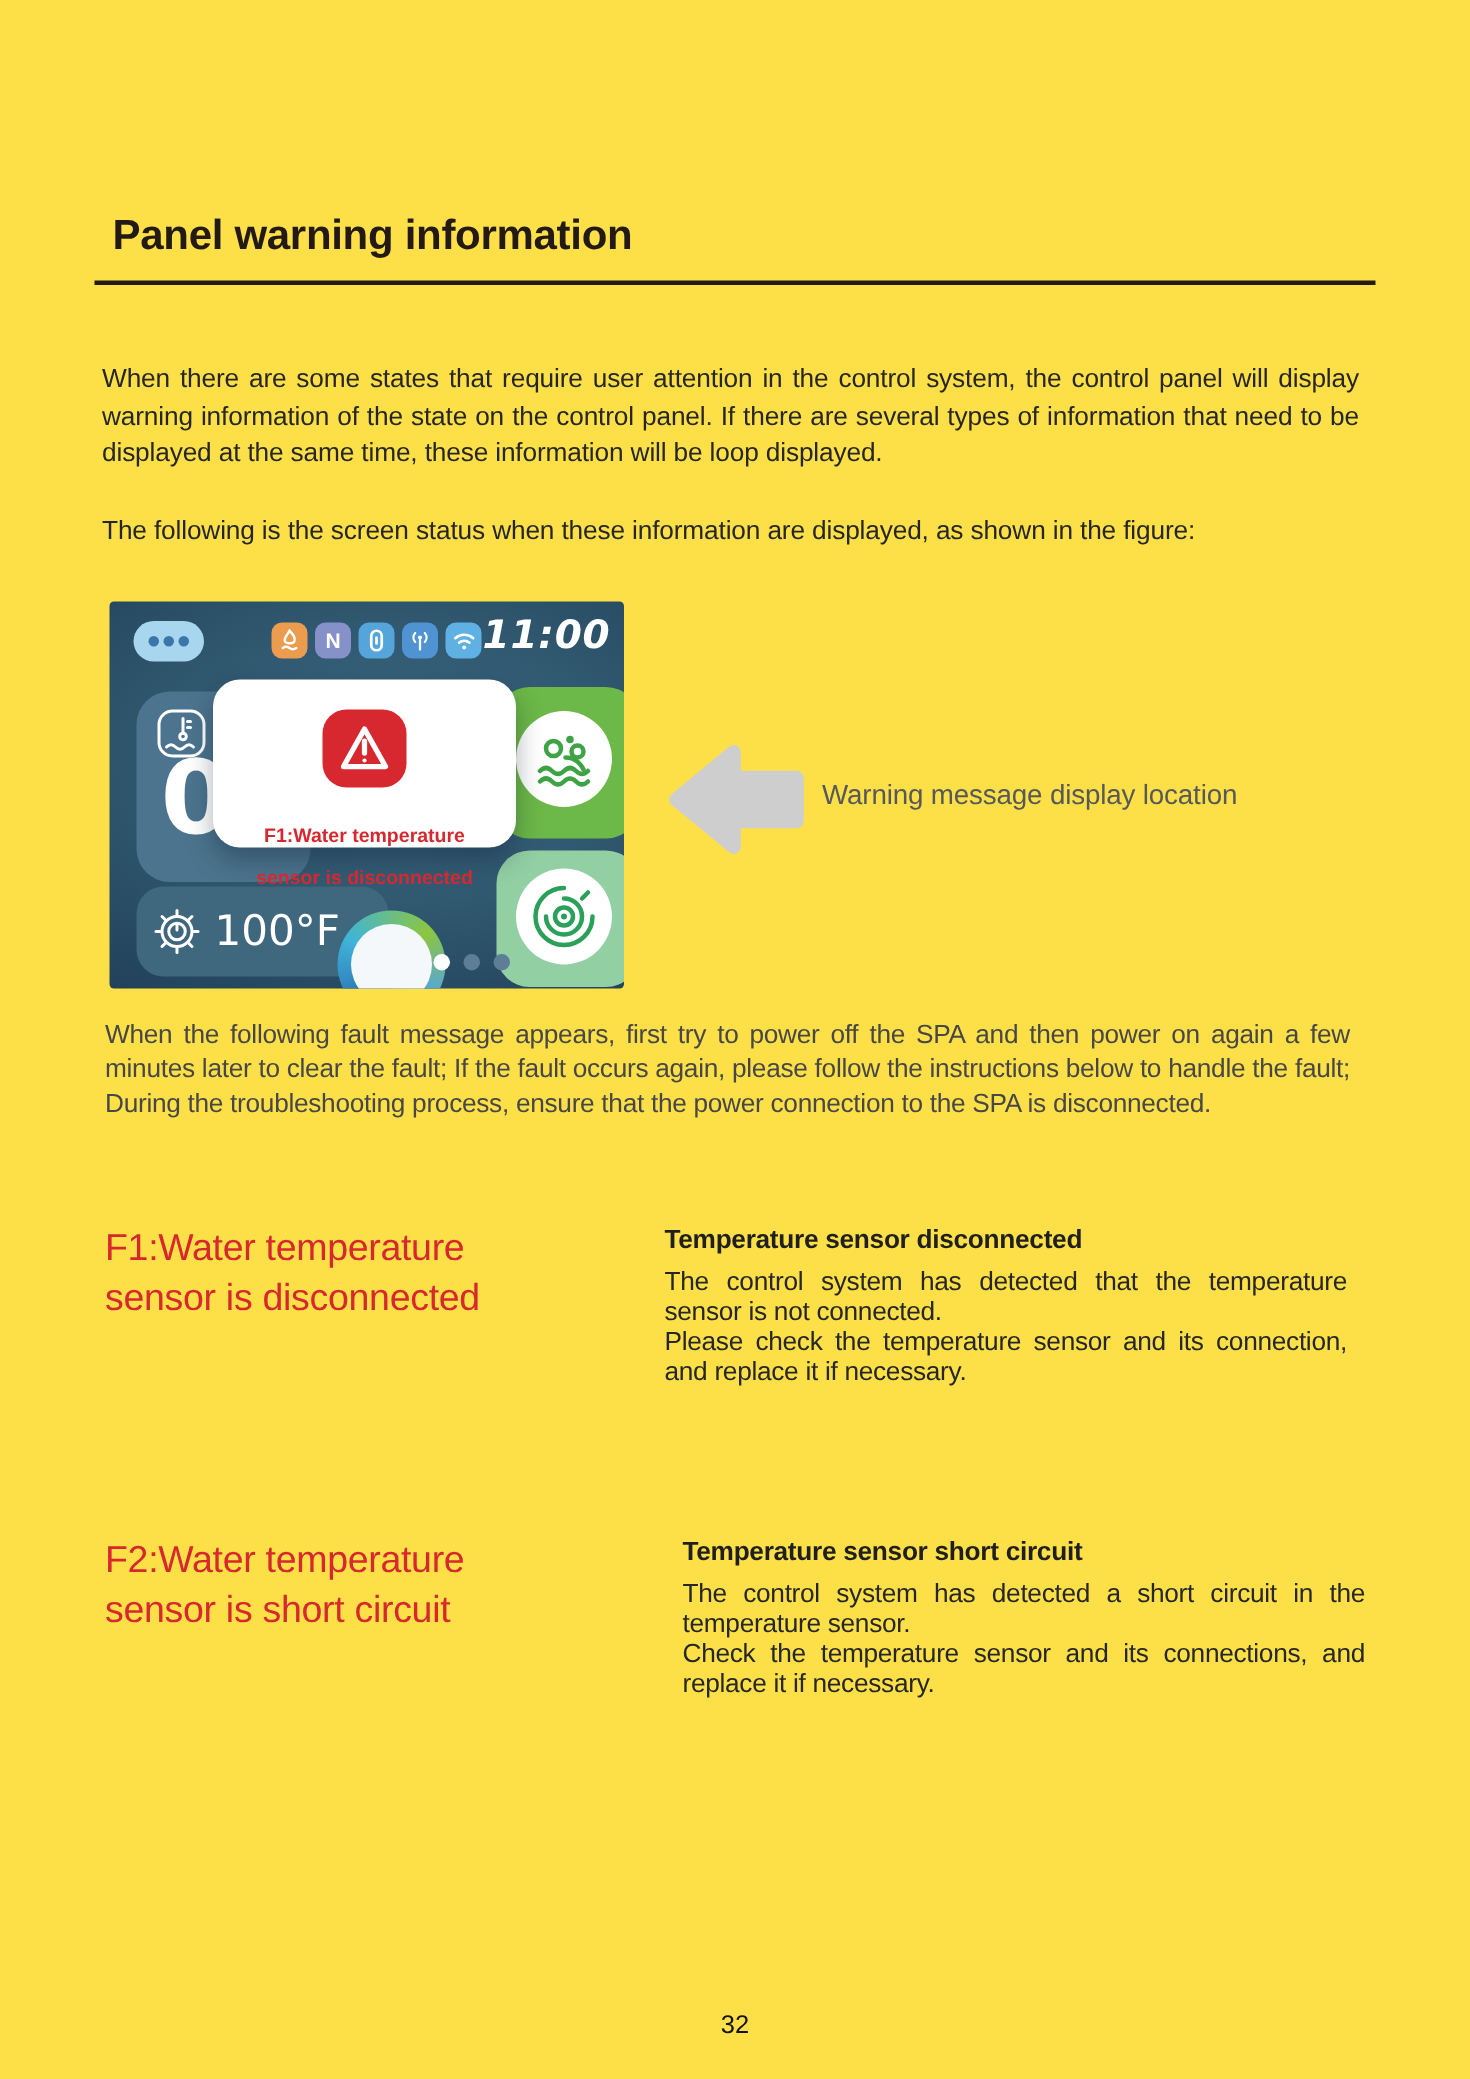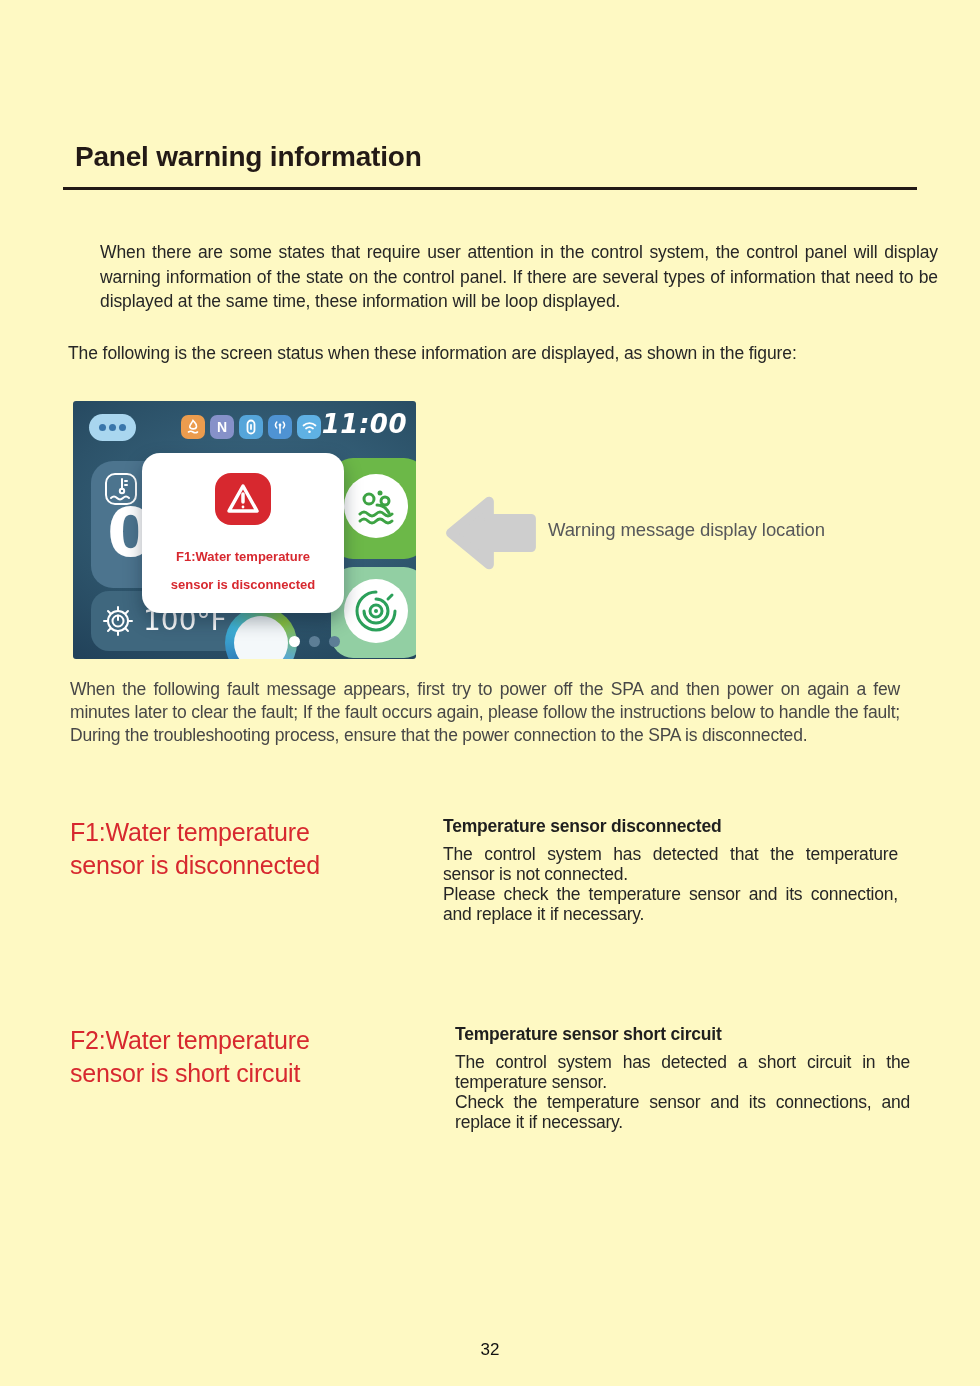--- a/index.html
+++ b/index.html
@@ -1,36 +1,36 @@
 <!DOCTYPE html>
 <html><head>
 <meta charset="utf-8">
 <style>
   * { margin:0; padding:0; box-sizing:border-box; }
   html,body { background:#ffffff; }
   .page {
     position:relative; width:980px; height:1386px; margin:0 auto;
-    background:#fef9c3; overflow:hidden;
+    background:#fde047; overflow:hidden;
     font-family:"Liberation Sans","DejaVu Sans",sans-serif;
     color:#262626;
   }
   .page-title {
     position:absolute; left:75px; top:141px;
     font-size:28px; font-weight:700; color:#231a16; letter-spacing:-0.2px;
   }
   .title-rule {
     position:absolute; left:63px; top:187px; width:854px; height:3px;
     background:#231a16;
   }
   .body-par {
     position:absolute; left:68px; width:838px;
     font-size:17.5px; line-height:24.5px; text-align:justify; color:#262626;
     letter-spacing:-0.1px;
   }
-  .p1 { top:240px;margin-left:32px; }
+  .p1 { top:240px; }
   .p2 { top:341px; }
   .note-par {
     position:absolute; left:70px; top:678px; width:830px;
     font-size:17.5px; line-height:23px; text-align:justify; color:#474747;
     letter-spacing:-0.2px;
   }
 
   
   .panel {
     position:absolute; left:73px; top:401px; width:343px; height:258px;
@@ -96,21 +96,21 @@
   .tile-jet .disc { top:12px; }
   .clock-tile {
     position:absolute; left:152px; top:206px; width:72px; height:72px;
     border-radius:50%;
     background:conic-gradient(from 210deg,#2a69ae,#3fb4d9 25%,#8cc63f 55%,#59a8d0 75%,#2a69ae);
   }
   .clock-tile::after {
     content:""; position:absolute; inset:9px; border-radius:50%; background:#f4f8fa;
   }
   .popup {
-    position:absolute; left:69px; top:52px; width:202px; height:160px;
+    position:absolute; left:69px; top:52px; width:202px; height:112px;
     background:#ffffff; border-radius:18px; z-index:5;
     box-shadow:0 8px 18px rgba(8,24,40,0.35);
   }
   .warn-badge {
     position:absolute; left:73px; top:20px; width:56px; height:52px;
     border-radius:16px; background:#d7282f;
     display:flex; align-items:center; justify-content:center;
   }
   .popup-line { position:absolute; left:0; width:100%; text-align:center;
     color:#d7282f; font-weight:700; font-size:13px; }

